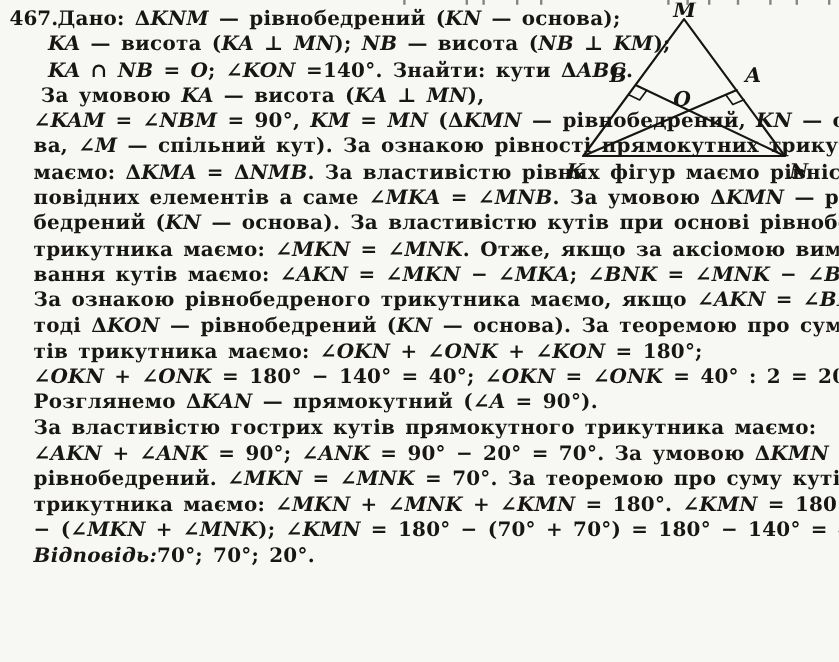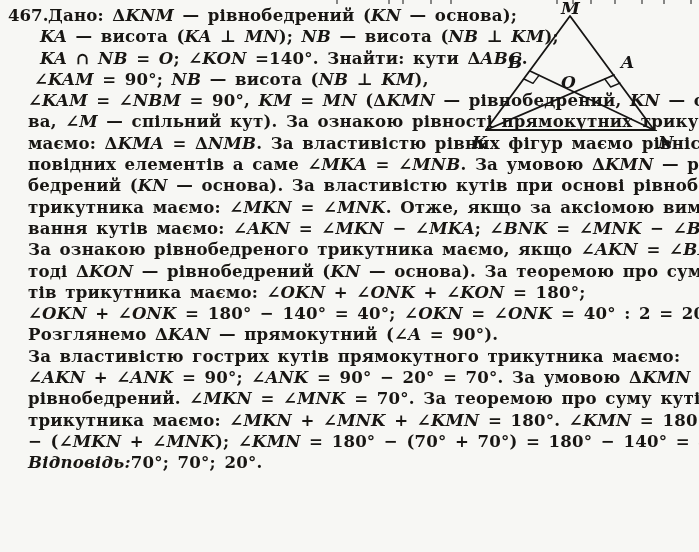--- a/index.html
+++ b/index.html
@@ -80,21 +80,21 @@
     <text x="200" y="146">N</text>
     <text x="50" y="66">B</text>
     <text x="163" y="66">A</text>
     <text x="103" y="86">O</text>
   </svg>
 
   <div class="content">
     <div class="line l1"><span class="pnum">467.</span><span>Дано: Δ<i>KNM</i> — рівнобедрений (<i>KN</i> — основа);</span></div>
     <div class="line given"><i>KA</i> — висота (<i>KA</i> ⊥ <i>MN</i>); <i>NB</i> — висота (<i>NB</i> ⊥ <i>KM</i>);</div>
     <div class="line given"><i>KA</i> ∩ <i>NB</i> = <i>O</i>; ∠<i>KON</i> =140°. Знайти: кути Δ<i>ABC</i>.</div>
-    <div class="line near">∠<i>KAM</i> = 90°; <i>NB</i> — висота (<i>NB</i> ⊥ <i>KM</i>),</div>
+    <div class="line near">За умовою <i>KA</i> — висота (<i>KA</i> ⊥ <i>MN</i>),</div>
     <div class="line">∠<i>KAM</i> = ∠<i>NBM</i> = 90°, <i>KM</i> = <i>MN</i> (Δ<i>KMN</i> — рівнобедрений, <i>KN</i> — осно-</div>
     <div class="line">ва, ∠<i>M</i> — спільний кут). За ознакою рівності прямокутних трикутників</div>
     <div class="line">маємо: Δ<i>KMA</i> = Δ<i>NMB</i>. За властивістю рівних фігур маємо рівність від-</div>
     <div class="line">повідних елементів а саме ∠<i>MKA</i> = ∠<i>MNB</i>. За умовою Δ<i>KMN</i> — рівно-</div>
     <div class="line">бедрений (<i>KN</i> — основа). За властивістю кутів при основі рівнобедреного</div>
     <div class="line">трикутника маємо: ∠<i>MKN</i> = ∠<i>MNK</i>. Отже, якщо за аксіомою вимірю-</div>
     <div class="line">вання кутів маємо: ∠<i>AKN</i> = ∠<i>MKN</i> − ∠<i>MKA</i>; ∠<i>BNK</i> = ∠<i>MNK</i> − ∠<i>BNK</i>.</div>
     <div class="line">За ознакою рівнобедреного трикутника маємо, якщо ∠<i>AKN</i> = ∠<i>BNK</i>,</div>
     <div class="line">тоді Δ<i>KON</i> — рівнобедрений (<i>KN</i> — основа). За теоремою про суму ку-</div>
     <div class="line">тів трикутника маємо: ∠<i>OKN</i> + ∠<i>ONK</i> + ∠<i>KON</i> = 180°;</div>

